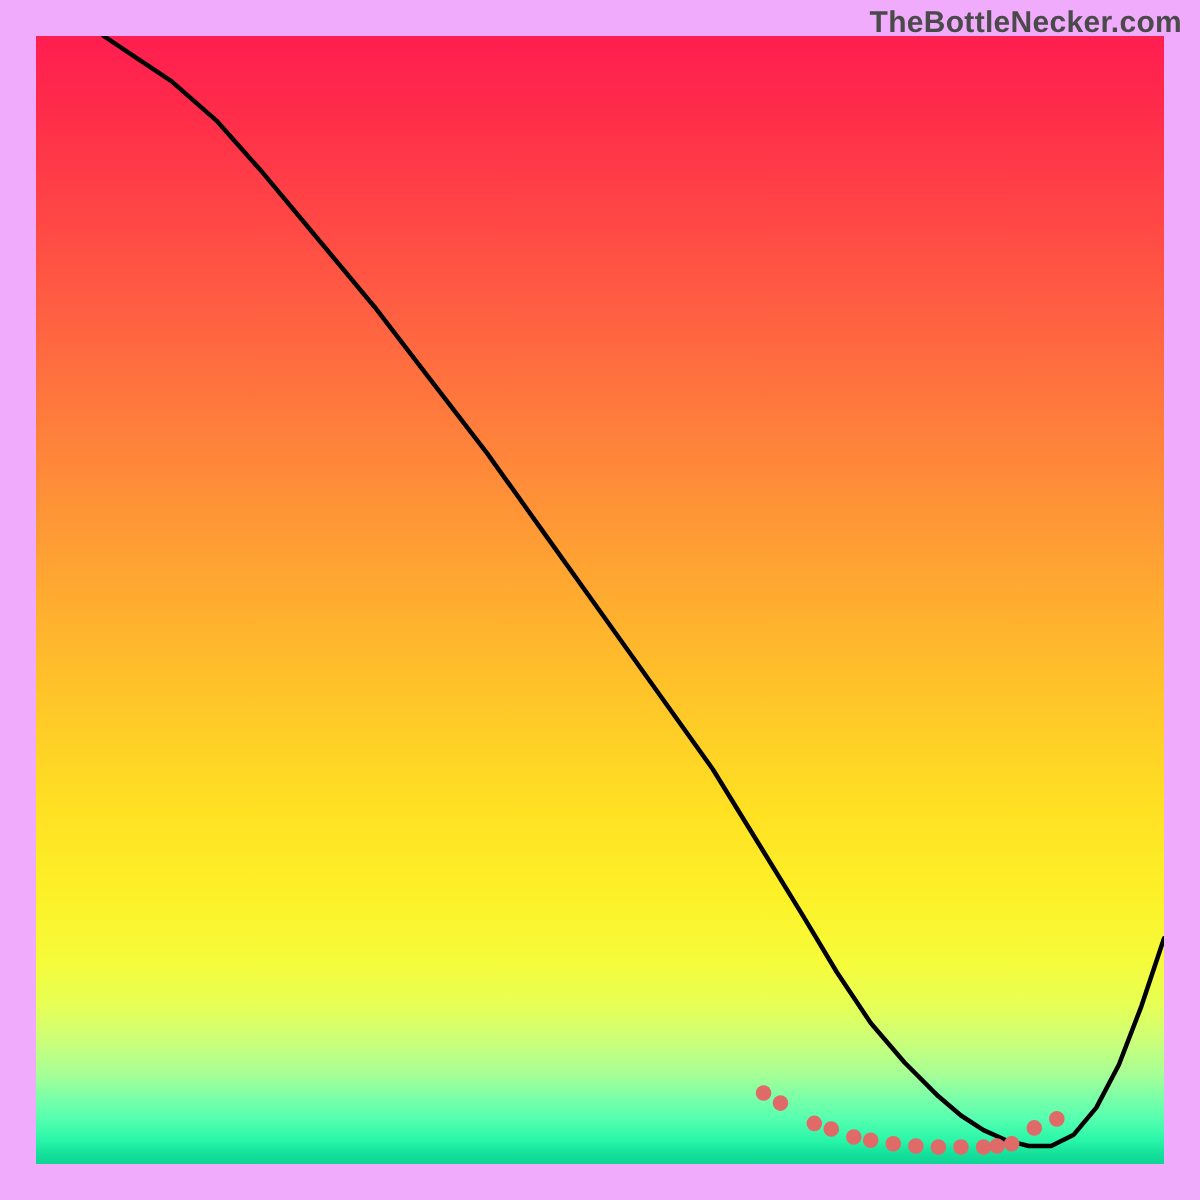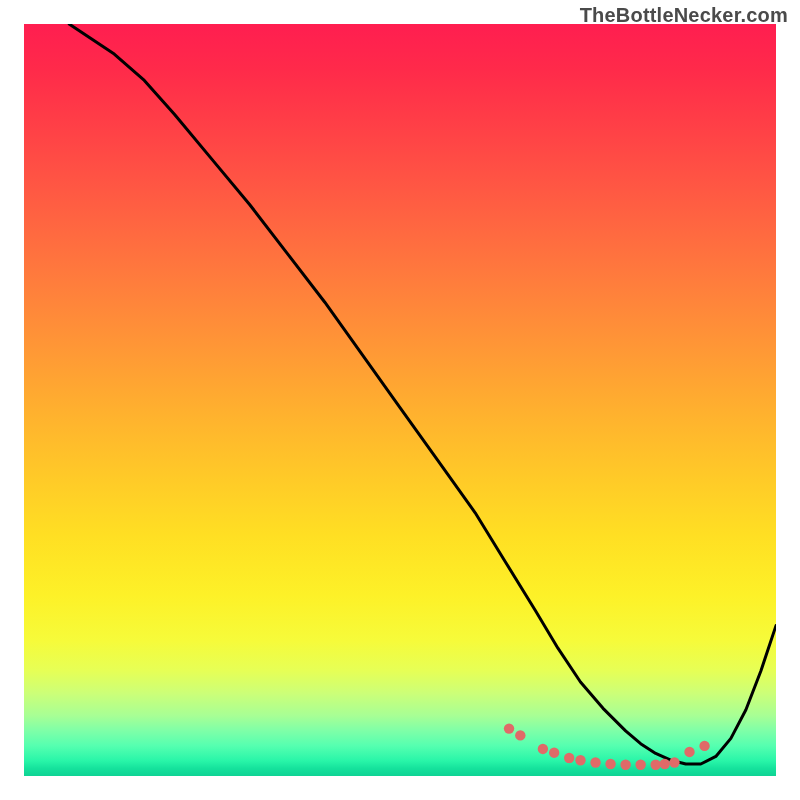--- a/index.html
+++ b/index.html
@@ -8,21 +8,21 @@
     width: 800px;
     height: 800px;
     overflow: hidden;
     background: #000000;
     font-family: Arial, Helvetica, sans-serif;
   }
   .stage {
     position: relative;
     width: 800px;
     height: 800px;
-    background: #ffffff;
+    background: #f0abfc;
   }
   .plot {
     position: absolute;
     left: 24px;
     top: 24px;
     width: 752px;
     height: 752px;
     background: linear-gradient(to bottom,
       #ff1e50 0%,
       #ff2a4a 6%,

